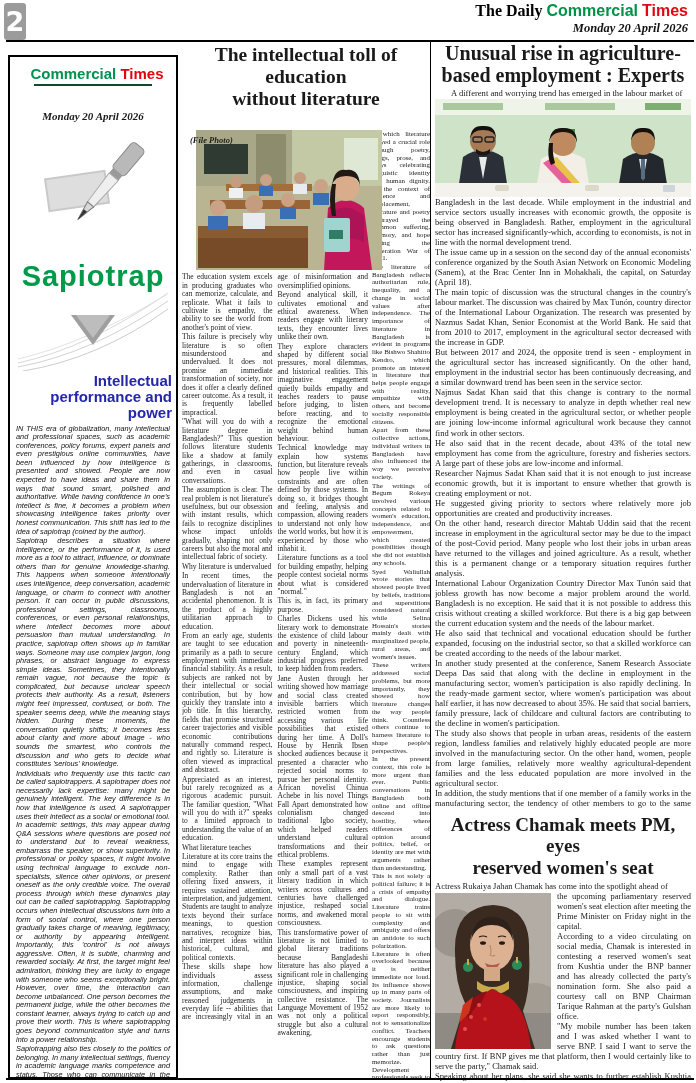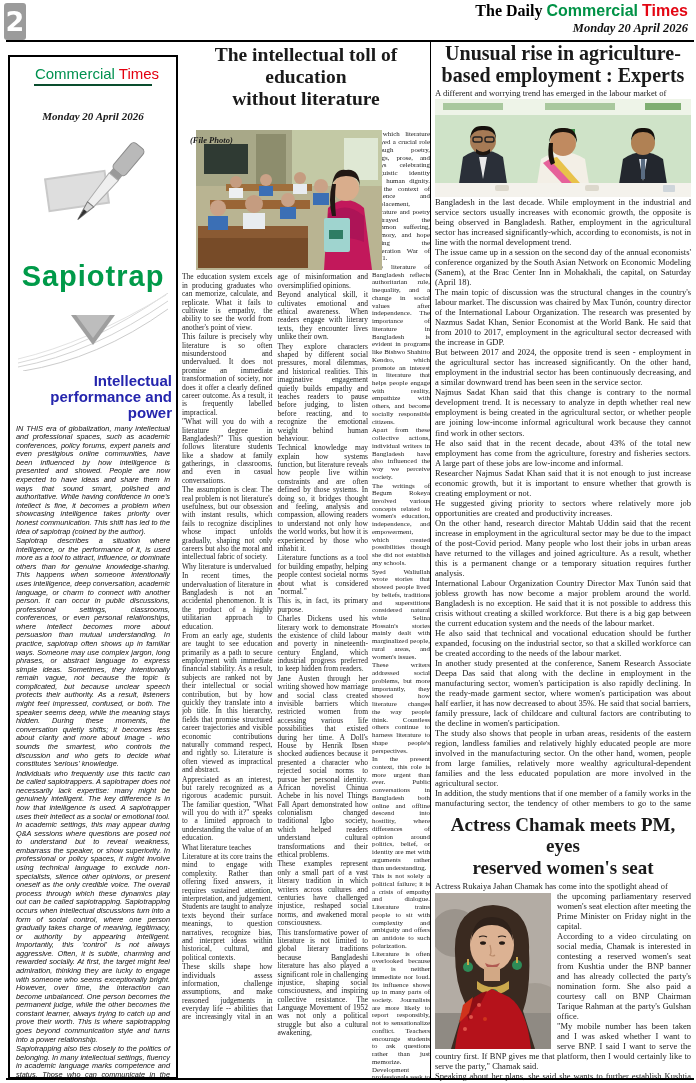--- a/index.html
+++ b/index.html
@@ -14,21 +14,21 @@
   .mast-daily{font-family:"Liberation Serif",serif;color:#000000;}
   .mast-commercial{font-family:"Liberation Sans",sans-serif;color:#009246;}
   .mast-times{font-family:"Liberation Sans",sans-serif;color:#e30613;}
   .mast-date{font-size:12.5px;font-weight:bold;font-style:italic;color:#111;margin-top:1px;}
   .top-rule{position:absolute;left:6px;right:2px;top:40px;border-top:2px solid #000;}
   .bottom-rule{position:absolute;left:6px;right:2px;top:1078px;border-top:2px solid #000;}
   .vsep{position:absolute;left:430px;top:42px;height:1036px;border-left:1.5px solid #000;}
   
   .editorial-box{position:absolute;left:8px;top:55px;width:166px;height:1020px;border:2px solid #000;
                  overflow:hidden;background:#fff;}
-  .ed-logo{text-align:center;font-family:"Liberation Sans",sans-serif;font-weight:normal;font-size:15px;
+  .ed-logo{text-align:center;font-family:"Liberation Sans",sans-serif;font-weight:bold;font-size:15px;
            margin-top:8px;white-space:nowrap;padding-left:8px;}
   .ed-logo .g{color:#009150;} .ed-logo .r{color:#e3000f;}
   .ed-logo-rule{width:118px;margin:2px auto 0 auto;border-top:2px solid #0a4d2e;}
   .ed-date{font-size:11px;font-weight:bold;font-style:italic;text-align:center;margin-top:24px;}
   .ed-pen{display:block;margin:4px auto 0 auto;}
   .ed-label{text-align:center;font-family:"Liberation Sans",sans-serif;font-weight:bold;font-size:29px;
             color:#009a49;letter-spacing:1px;margin-top:-4px;}
   .ed-swoosh{display:block;margin:0 auto;}
   .ed-title{text-align:right;font-family:"Liberation Sans",sans-serif;font-weight:bold;font-size:15px;
             line-height:1.08;color:#2525ad;margin:2px 4px 3px 4px;}
@@ -45,21 +45,21 @@
   .photo-caption{position:absolute;left:8px;top:5px;font-style:italic;font-weight:bold;font-size:8.5px;
                  color:#1c1c1c;}
   .mid-cols{margin-top:3px;column-count:2;column-gap:5px;height:845px;overflow:hidden;
             font-size:7.5px;line-height:1.12;text-align:justify;}
   .mid-cols p{margin:0 0 1px 0;}
   .mid-side{width:58px;height:988px;overflow:hidden;font-size:6.9px;line-height:1.12;text-align:justify;}
   .mid-side p{margin:0 0 1px 0;}
   
   .rightcol{position:absolute;left:435px;top:42px;width:256px;}
   .rightcol h2{font-size:20px;line-height:1.1;text-align:center;margin:0;font-weight:bold;}
-  .agri-lede{font-size:8.6px;line-height:1.18;text-align:justify;margin:2px 0 1px 0;}
+  .agri-lede{font-size:8.6px;line-height:1.18;text-align:justify;margin:2px 0 1px 16px;}
   .agri-text{font-size:8.5px;line-height:1.18;text-align:justify;height:612px;overflow:hidden;}
   .agri-text p{margin:0;}
   .rightcol h3{font-size:19px;line-height:1.12;text-align:center;margin:5px 0 3px 0;font-weight:bold;}
   .actress-body{font-size:8.5px;line-height:1.18;text-align:justify;height:250px;overflow:hidden;}
   .actress-body p{margin:0;}
   .photo3{float:left;margin:2px 6px 2px 0;}
   svg{display:block;}
 </style>
 </head>
 <body>

